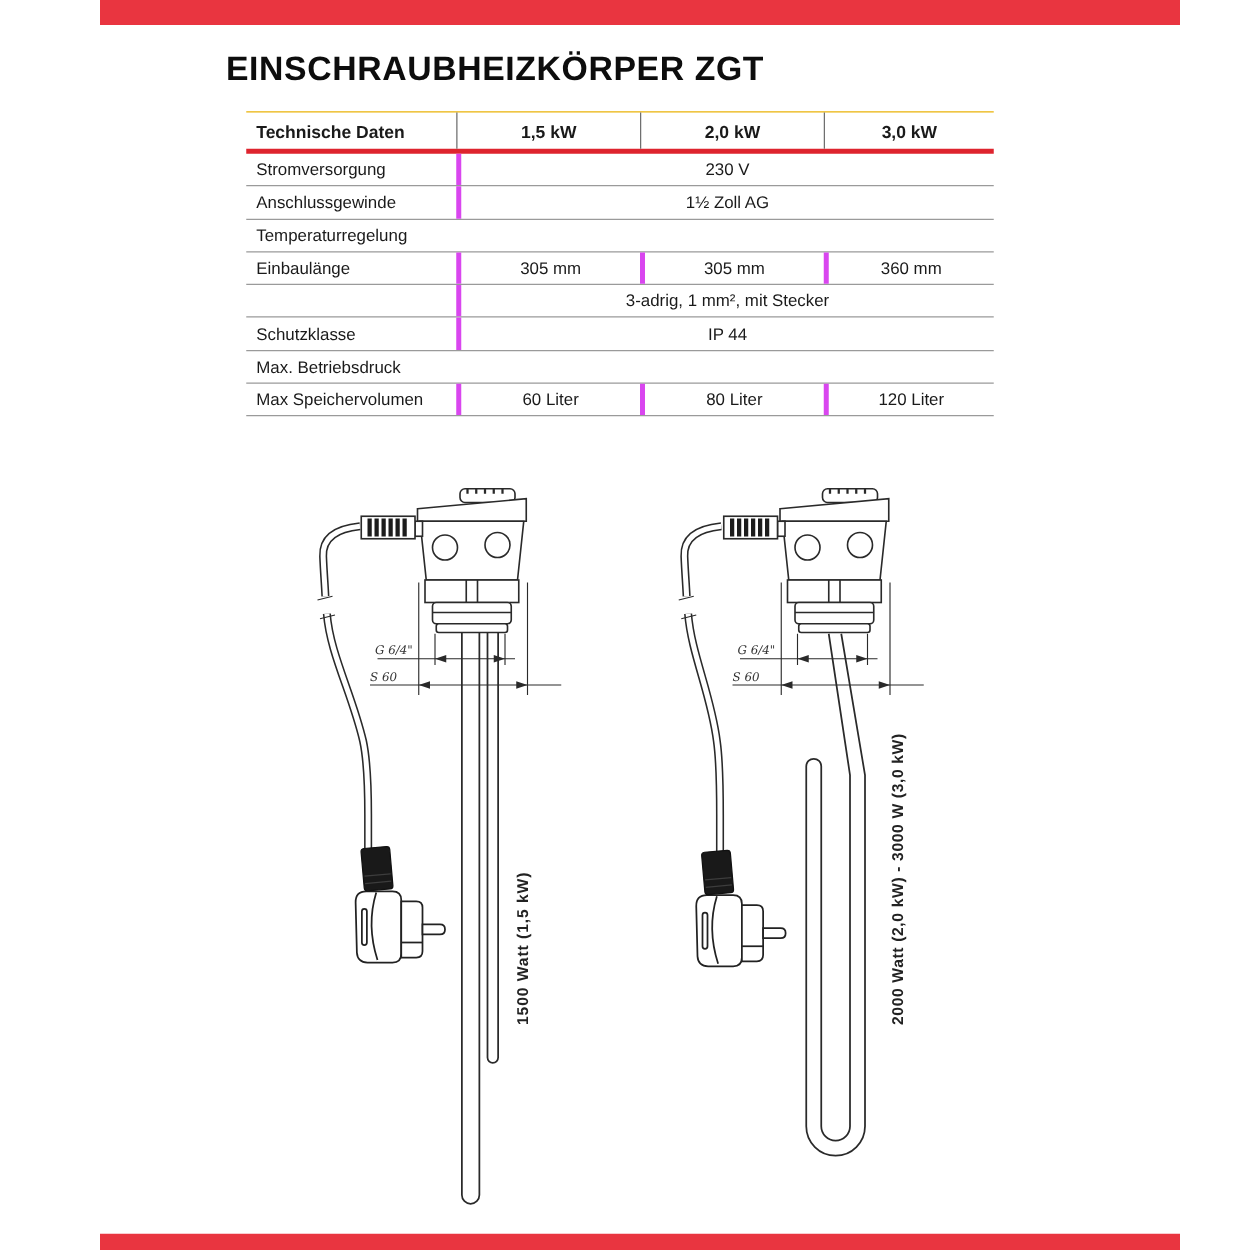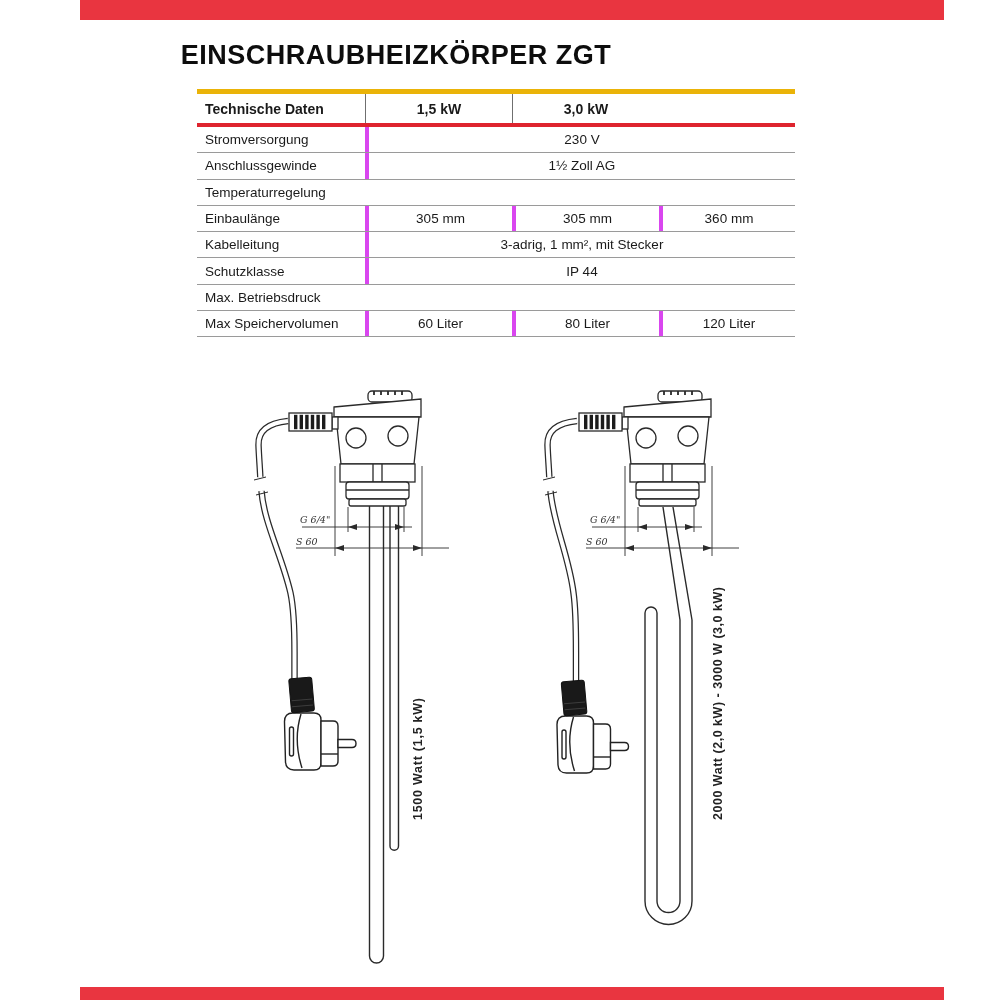--- a/index.html
+++ b/index.html
@@ -6,21 +6,21 @@
   .page{position:relative;width:1000px;height:1000px;background:#fff;overflow:hidden;
         font-family:"Liberation Sans",sans-serif;color:#1a1a1a;}
   .bar{position:absolute;left:80px;width:864px;background:#e93540;}
   .bar.top{top:0;height:20px;}
   .bar.bottom{top:987px;height:13px;}
   .title{position:absolute;top:40px;left:0;width:792px;text-align:center;
          font-size:27px;font-weight:bold;letter-spacing:.5px;color:#0d0d0d;}
   
   .spec{position:absolute;left:197px;top:89px;width:598px;font-size:13.5px;}
   .thead{display:grid;grid-template-columns:168px 147px 147px 136px;height:29px;
-         border-top:5px solid #eab308;border-bottom:4px solid #de242e;
+         border-top:1px solid #eab308;border-bottom:4px solid #de242e;
          font-weight:bold;font-size:14px;}
   .thead .c{display:flex;align-items:center;justify-content:center;height:100%;
             border-left:1px solid #6f6f6f;}
   .thead .c.lbl{border-left:none;justify-content:flex-start;padding-left:8px;}
   .trow{display:grid;grid-template-columns:168px 147px 147px 136px;height:25.3px;
         border-bottom:1px solid #9a9a9a;}
   .trow .td{display:flex;align-items:center;justify-content:center;height:100%;
             border-left:4px solid #d946ef;}
   .trow .td.lbl{border-left:none;justify-content:flex-start;padding-left:8px;}
   .trow .td.merged{grid-column:2/5;}
@@ -35,41 +35,41 @@
 <div class="page">
 
   <div class="bar top"></div>
 
   <div class="title">EINSCHRAUBHEIZKÖRPER ZGT</div>
 
   <div class="spec">
     <div class="thead">
       <div class="c lbl">Technische Daten</div>
       <div class="c">1,5 kW</div>
+      <div class="c">2,0 kW</div>
       <div class="c">3,0 kW</div>
     </div>
     <div class="trow">
       <div class="td lbl">Stromversorgung</div>
       <div class="td merged">230 V</div>
     </div>
     <div class="trow">
       <div class="td lbl">Anschlussgewinde</div>
       <div class="td merged">1½ Zoll AG</div>
     </div>
     <div class="trow">
       <div class="td lbl">Temperaturregelung</div>
     </div>
     <div class="trow">
       <div class="td lbl">Einbaulänge</div>
       <div class="td">305 mm</div>
       <div class="td">305 mm</div>
       <div class="td">360 mm</div>
     </div>
     <div class="trow">
-      <div class="td lbl">Kabelleitung</div>
       <div class="td merged">3-adrig, 1 mm², mit Stecker</div>
     </div>
     <div class="trow">
       <div class="td lbl">Schutzklasse</div>
       <div class="td merged">IP 44</div>
     </div>
     <div class="trow">
       <div class="td lbl">Max. Betriebsdruck</div>
     </div>
     <div class="trow">

